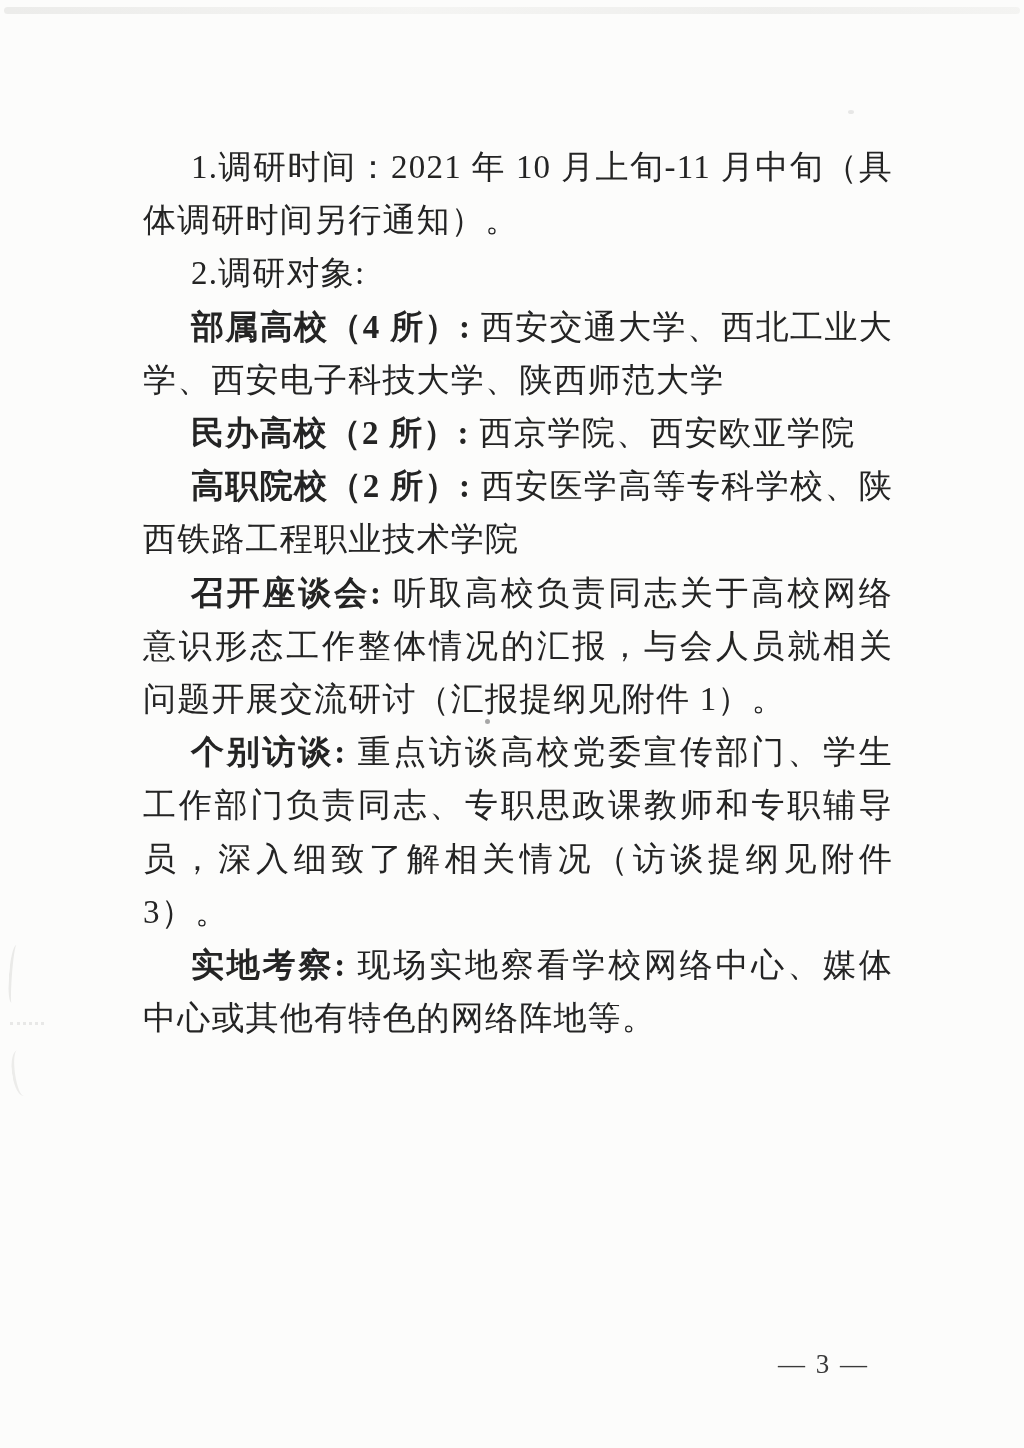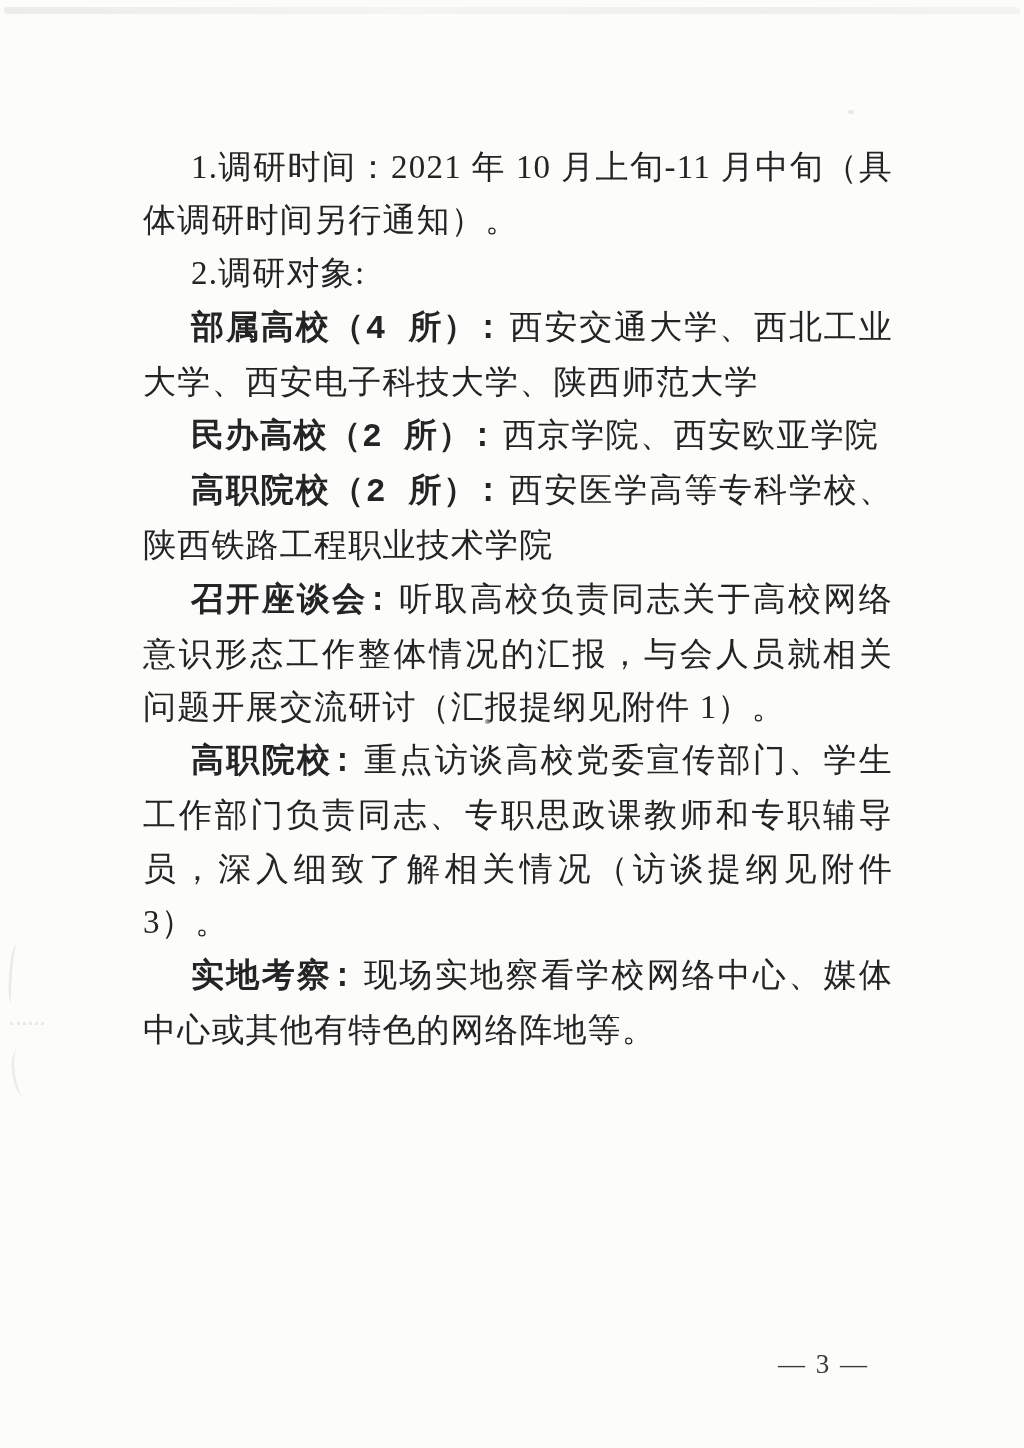--- a/index.html
+++ b/index.html
@@ -21,21 +21,21 @@
     background: linear-gradient(90deg, #e9e9e7 0%, #f3f3f1 40%, #ececea 75%, #f2f2f0 100%);
     border-radius: 4px; opacity: .85;
   }
 
   .content {
     position: absolute; left: 143px; top: 141px; width: 750px;
     font-size: 33px; line-height: 53.2px; letter-spacing: 1.2px;
     text-align: justify; text-align-last: left; text-justify: inter-character;
   }
   .para { margin: 0; text-indent: 48px; }
-  .lead { font-weight: 700; font-family: Liberation Mono, monospace; }
+  .lead { font-weight: 700; }
 
   .page-number {
     position: absolute; left: 778px; top: 1349px;
     font-size: 27px; letter-spacing: 2px; color: #3a3a3a; white-space: nowrap;
   }
 
   
   .artifact { position: absolute; pointer-events: none; }
   .smudge-1 { left: 9px;  top: 945px;  width: 7px;  height: 58px;
               border-left: 3px solid #dcdcda; border-radius: 60% 40% 50% 50%;
@@ -67,21 +67,21 @@
     <p class="para"><span class="lead">部属高校（4 所）:</span> <span>西安交通大学、西北工业大学、西安电子科技大学、陕西师范大学</span></p>
 
 
     <p class="para"><span class="lead">民办高校（2 所）:</span> <span>西京学院、西安欧亚学院</span></p>
 
     <p class="para"><span class="lead">高职院校（2 所）:</span> <span>西安医学高等专科学校、陕西铁路工程职业技术学院</span></p>
 
 
     <p class="para"><span class="lead">召开座谈会:</span> <span>听取高校负责同志关于高校网络意识形态工作整体情况的汇报，与会人员就相关问题开展交流研讨（汇报提纲见附件 1）。</span></p>
 
-    <p class="para"><span class="lead">高职院校:</span> <span>重点访谈高校党委宣传部门、学生工作部门负责同志、专职思政课教师和专职辅导员，深入细致了解相关情况（访谈提纲见附件 3）。</span></p>
+    <p class="para"><span class="lead">个别访谈:</span> <span>重点访谈高校党委宣传部门、学生工作部门负责同志、专职思政课教师和专职辅导员，深入细致了解相关情况（访谈提纲见附件 3）。</span></p>
 
 
     <p class="para"><span class="lead">实地考察:</span> <span>现场实地察看学校网络中心、媒体中心或其他有特色的网络阵地等。</span></p>
 
   </div>
 
   <div class="artifact smudge-1"></div>
   <div class="artifact smudge-2"></div>
   <div class="artifact smudge-3"></div>
   <div class="artifact speck-mid"></div>

